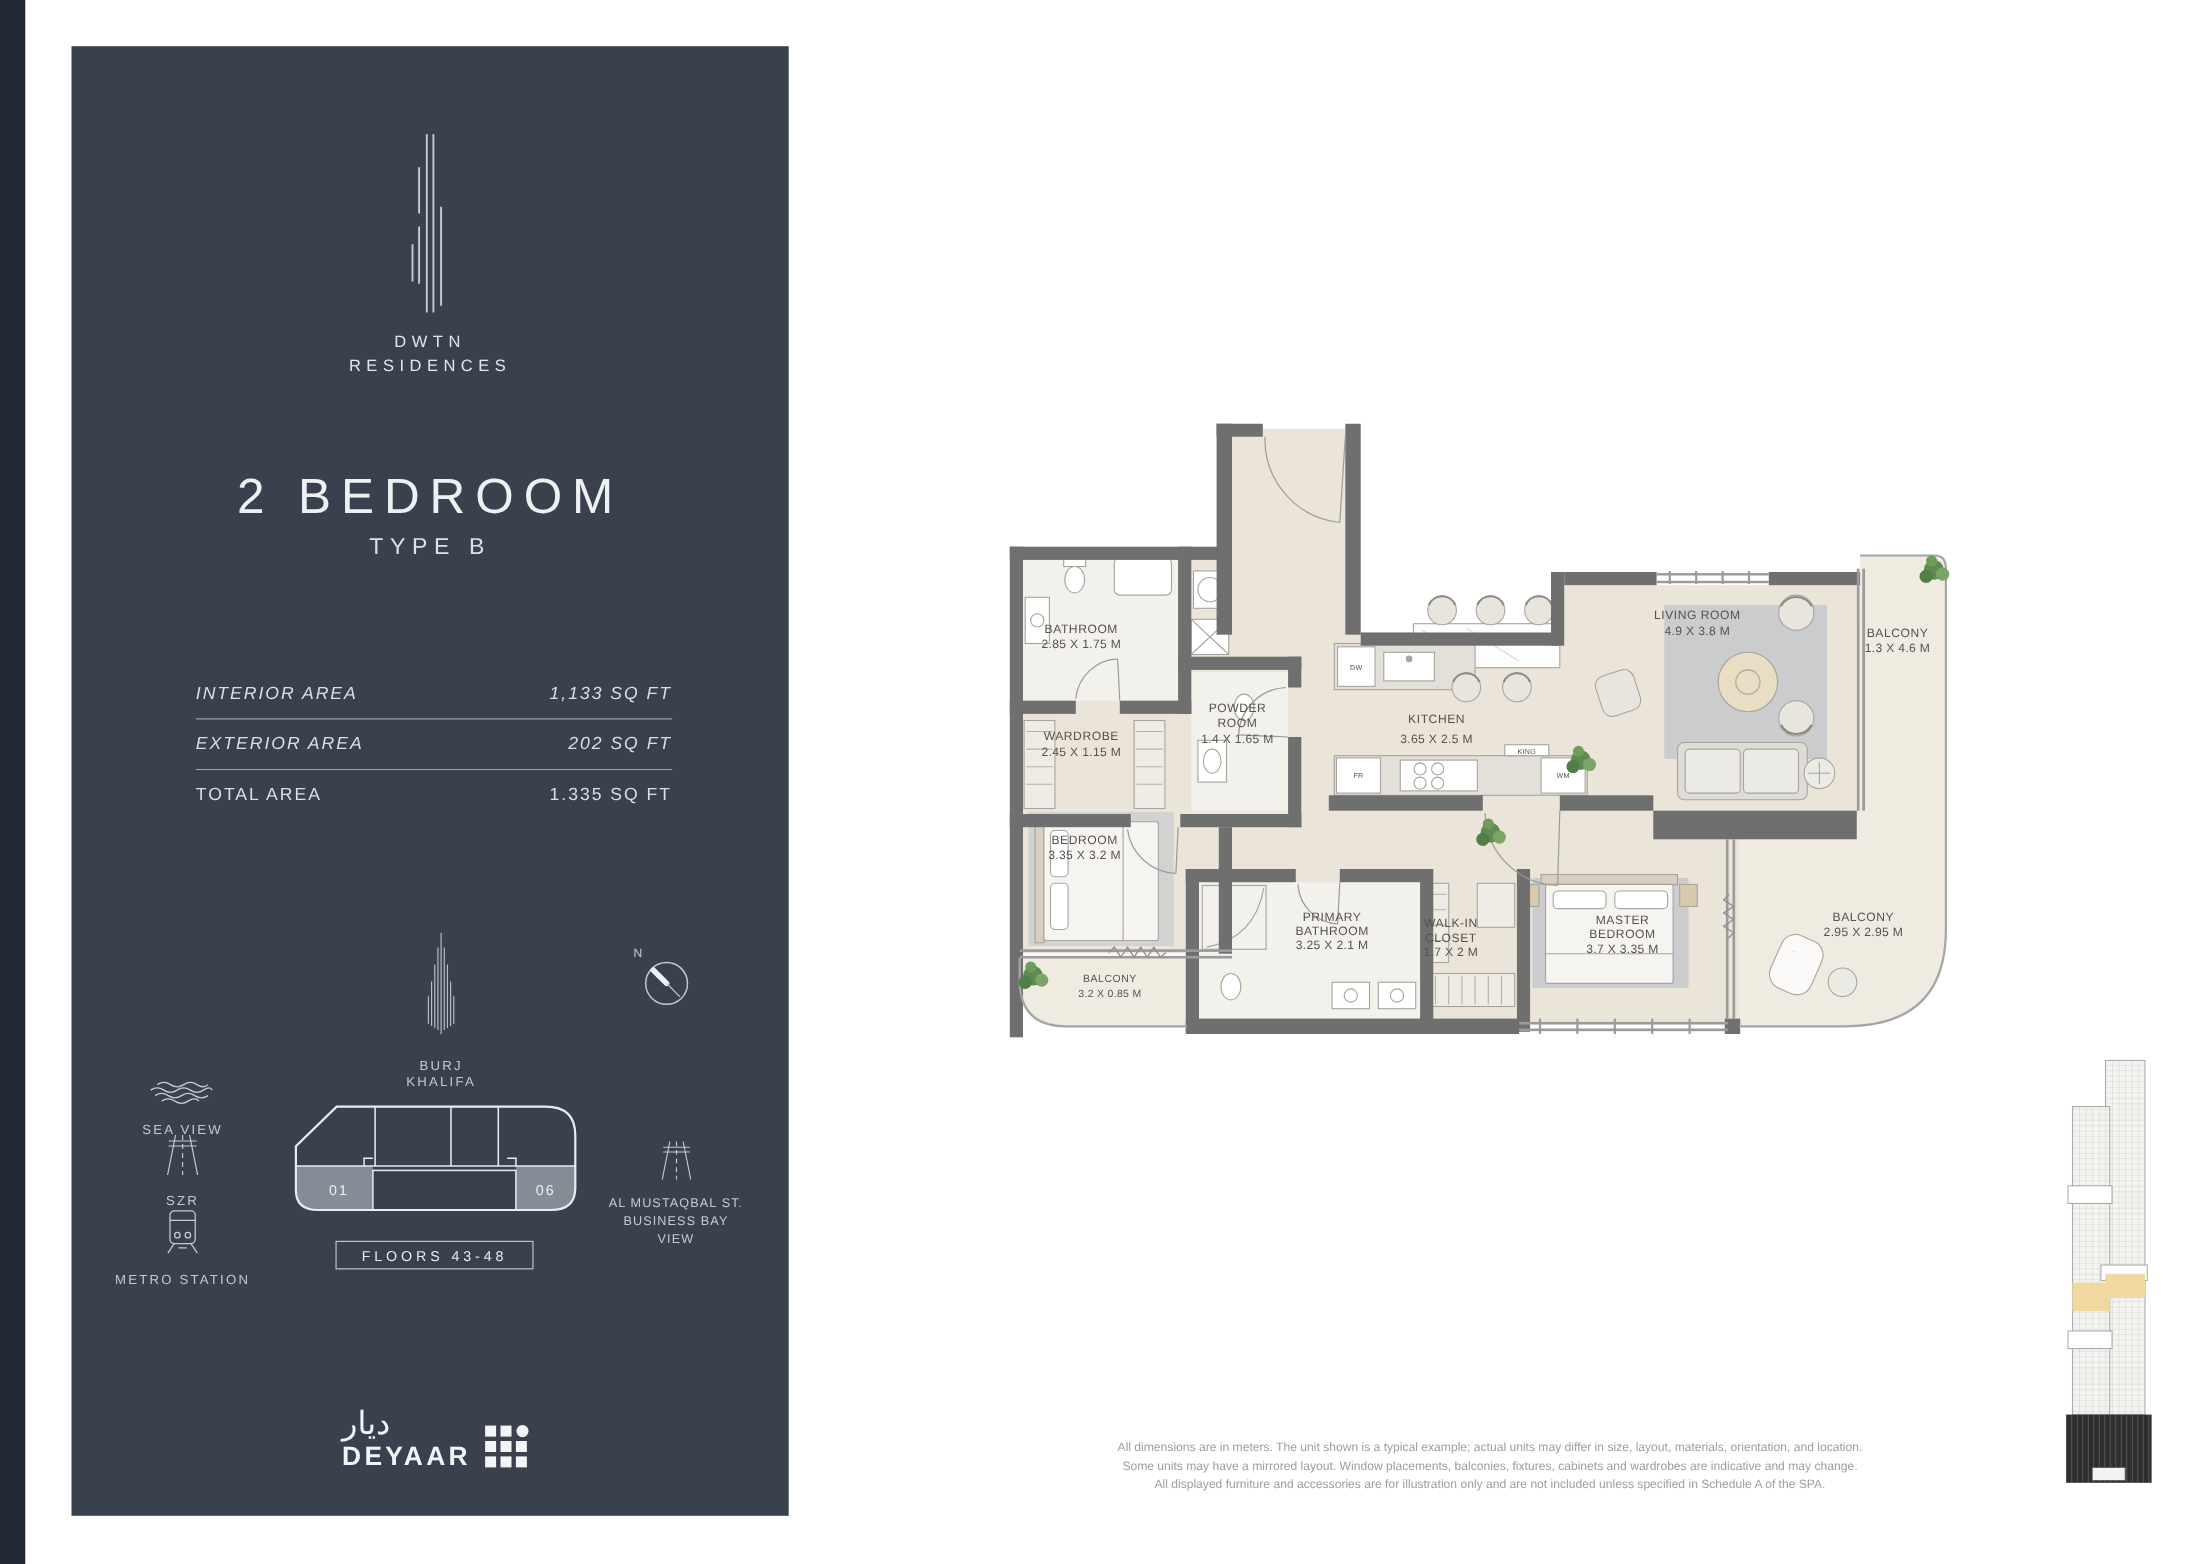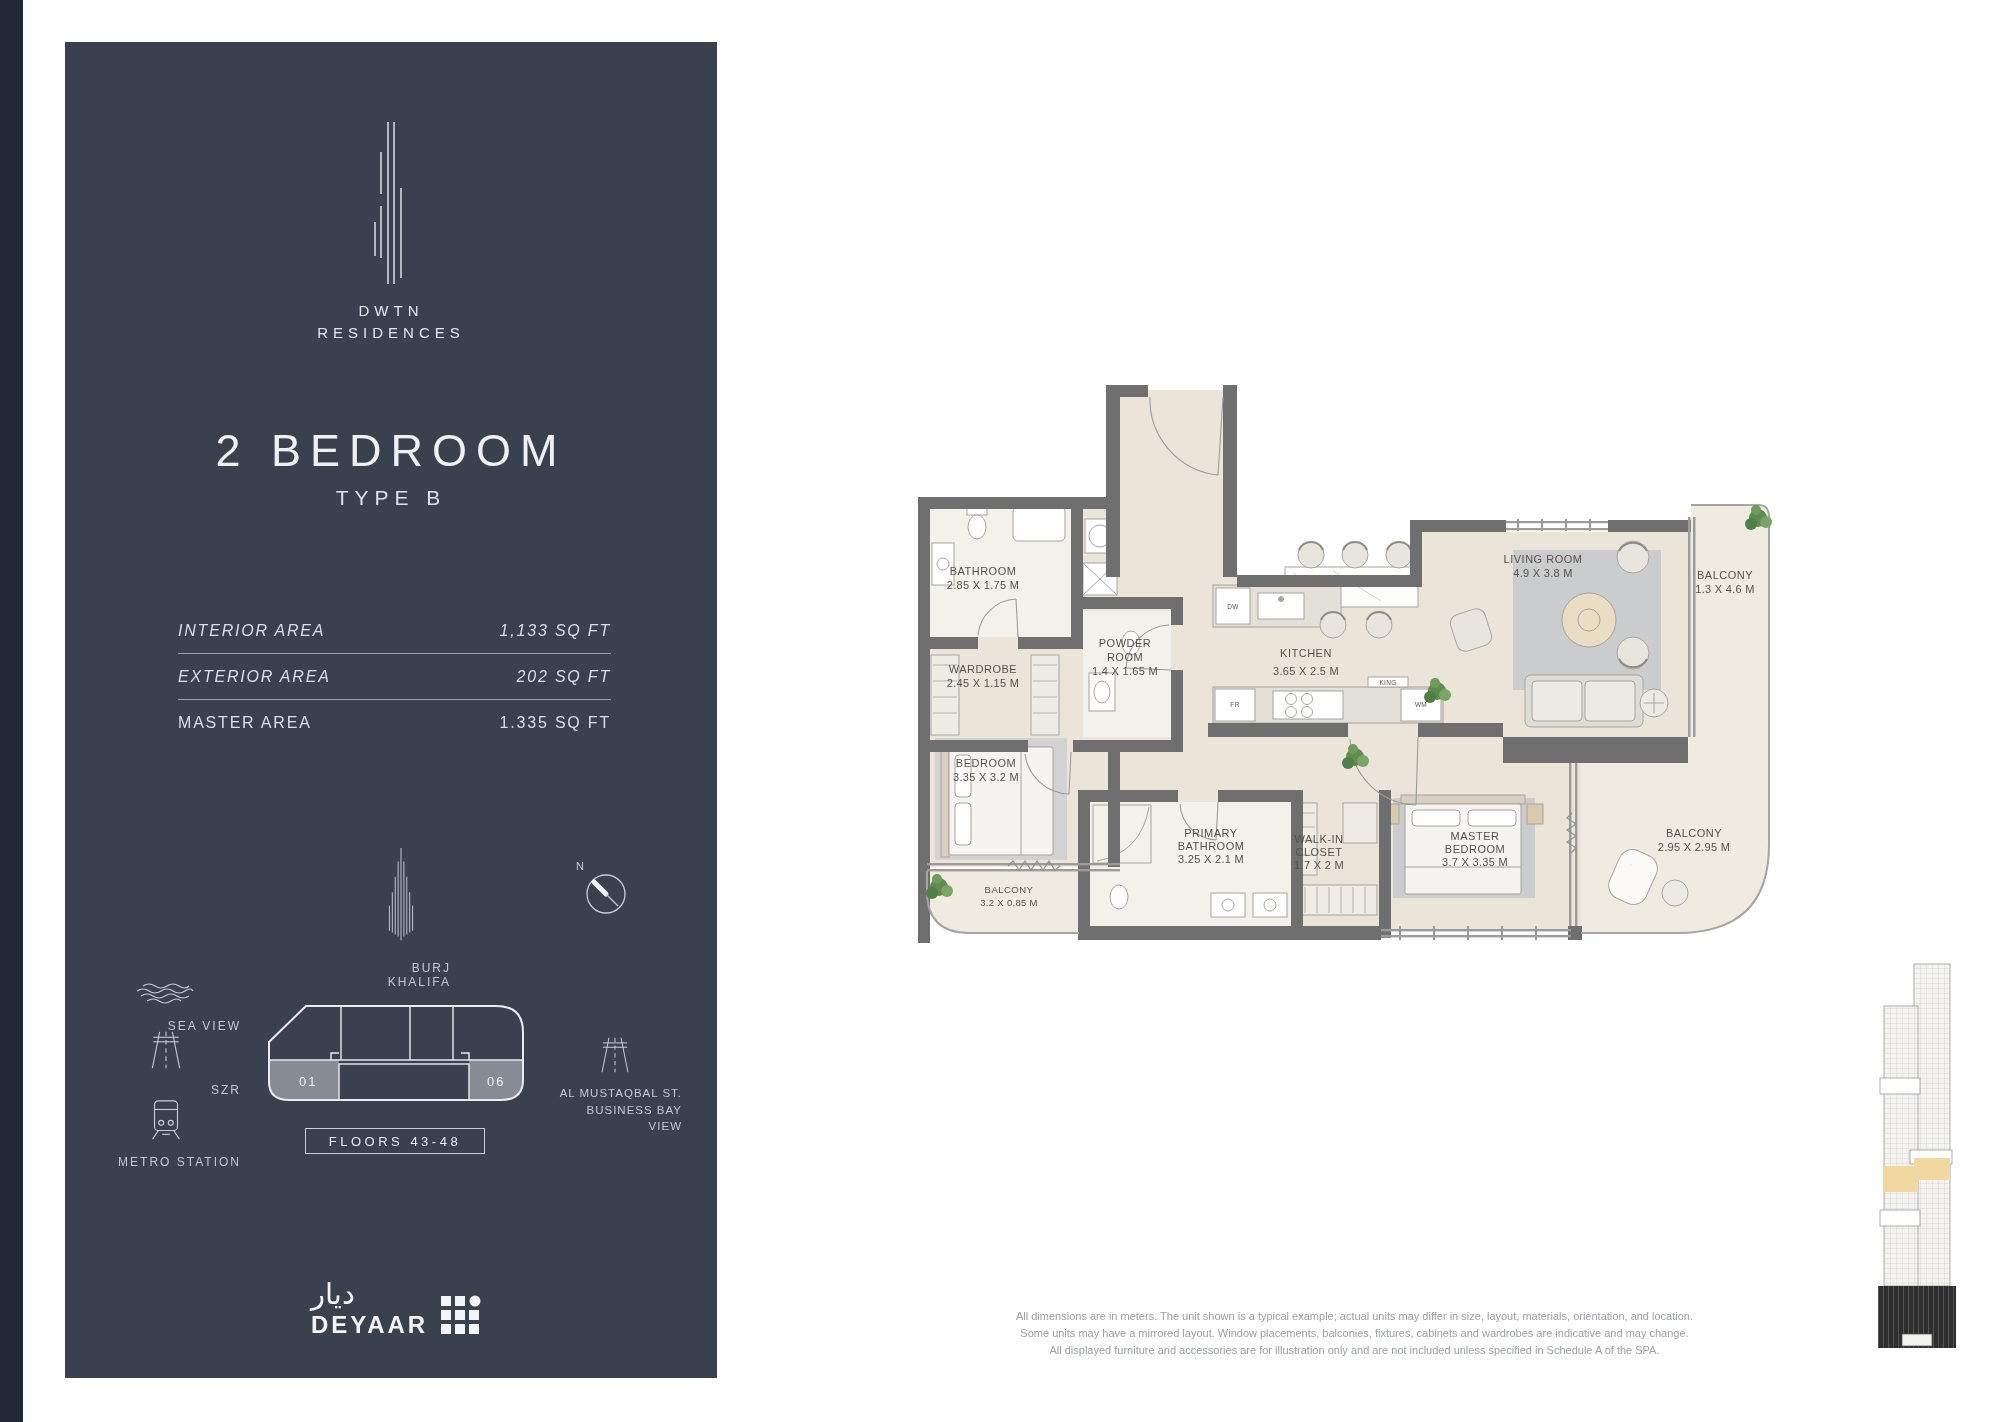--- a/index.html
+++ b/index.html
@@ -14,21 +14,21 @@
               font-size:15px;letter-spacing:5px;color:#e3e7ec;line-height:1.45;}
   .unit-title{position:absolute;top:383px;left:0;width:652px;text-align:center;
               font-size:45px;font-weight:400;letter-spacing:9px;color:#eef1f4;}
   .unit-subtitle{position:absolute;top:444px;left:0;width:652px;text-align:center;
               font-size:21px;letter-spacing:6px;color:#dde1e7;}
   .area-table{position:absolute;top:566px;left:113px;width:433px;}
   .area-row{display:flex;justify-content:space-between;align-items:center;height:45px;
             font-size:16px;letter-spacing:1.8px;color:#dbdfe5;}
   .area-row.bordered{border-bottom:1px solid rgba(255,255,255,.5);font-style:italic;}
   .burj{position:absolute;top:806px;left:286px;width:100px;text-align:center;}
-  .icon-label{font-size:12px;letter-spacing:2px;color:#c3c9d1;margin-top:9px;text-align:right;}
+  .icon-label{font-size:12px;letter-spacing:2px;color:#c3c9d1;margin-top:9px;}
   .compass{position:absolute;top:812px;left:503px;width:76px;}
   .view-col-item{position:absolute;width:150px;left:26px;text-align:center;}
   .vi-sea{top:940px;}  .vi-szr{top:988px;}  .vi-metro{top:1056px;}
   .floorplate{position:absolute;top:956px;left:196px;width:272px;}
   .floors-badge{position:absolute;top:1086px;left:240px;width:178px;height:24px;
             border:1px solid #c9ced6;display:flex;align-items:center;justify-content:center;
             font-size:13px;letter-spacing:3.5px;color:#e6e9ee;}
   .street{position:absolute;top:994px;left:482px;width:135px;text-align:center;}
   .street .icon-label{white-space:pre-line;line-height:1.45;font-size:11.5px;letter-spacing:1px;margin-top:7px;}
   .developer{position:absolute;top:1238px;left:246px;width:200px;display:flex;align-items:flex-end;gap:12px;}
@@ -81,21 +81,21 @@
     <div class="area-table">
       <div class="area-row bordered">
         <span>INTERIOR AREA</span>
         <span>1,133  SQ FT</span>
       </div>
       <div class="area-row bordered">
         <span>EXTERIOR AREA</span>
         <span>202  SQ FT</span>
       </div>
       <div class="area-row">
-        <span>MASTER AREA</span>
+        <span>TOTAL AREA</span>
         <span>1.335  SQ FT</span>
       </div>
     </div>
 
     <div class="burj">
       <svg width="44" height="100" viewBox="0 0 44 104">
         <g stroke="#b9bfc8" stroke-width="1.1">
           <line x1="22" y1="0" x2="22" y2="96"></line>
           <line x1="19" y1="14" x2="19" y2="92"></line>
           <line x1="25" y1="14" x2="25" y2="92"></line>

